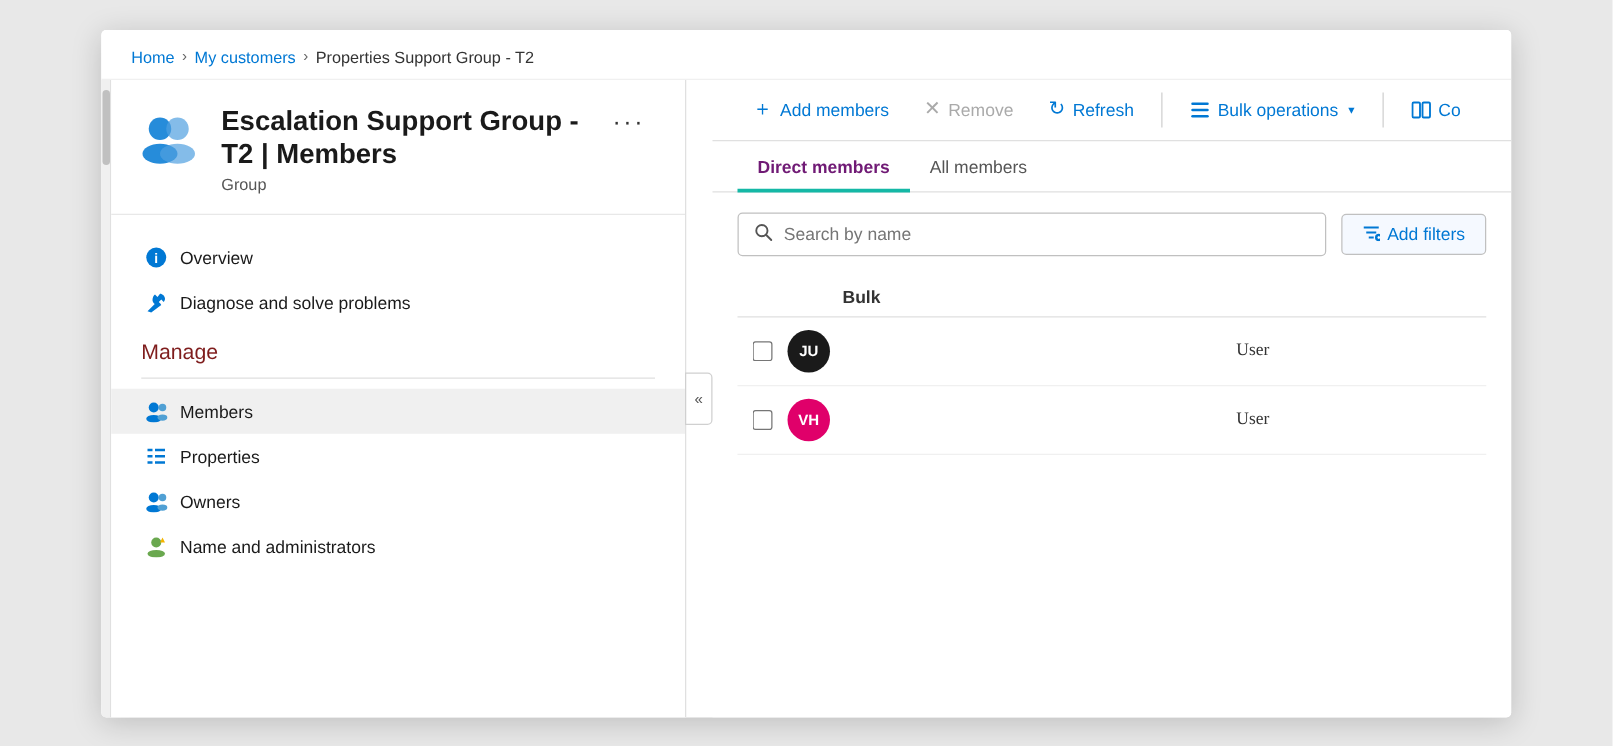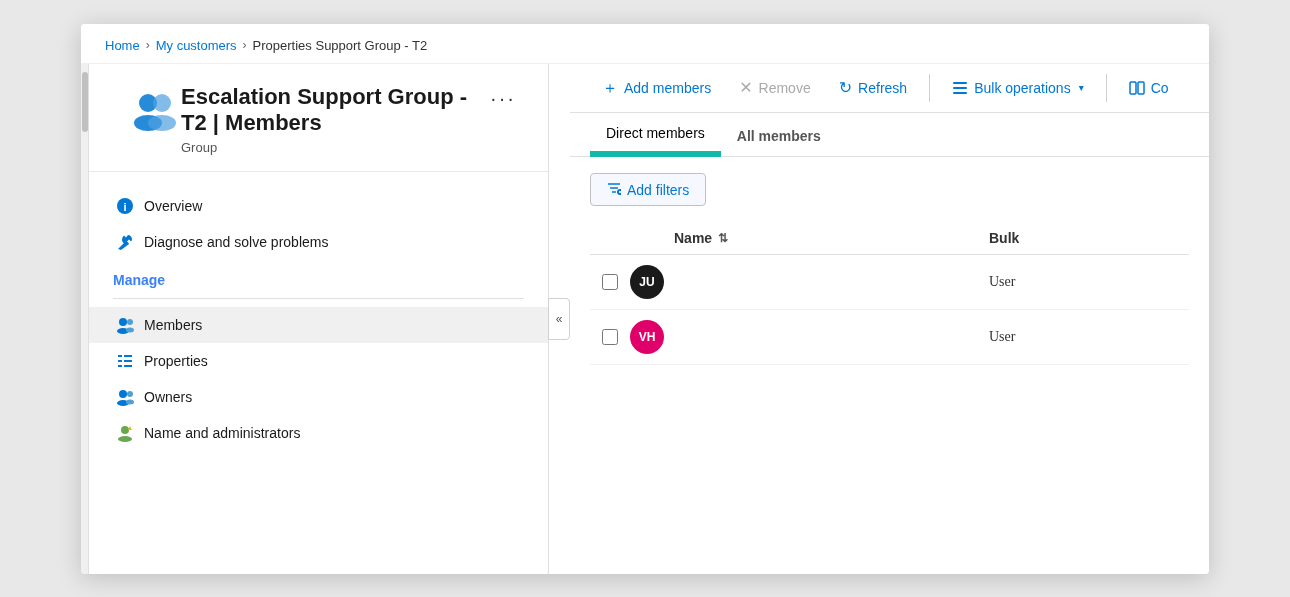--- a/index.html
+++ b/index.html
@@ -52,23 +52,24 @@
       width: 460px;
       min-width: 320px;
       border-right: 1px solid #e0e0e0;
       display: flex;
       flex-direction: column;
       background: #fff;
     }
 
     
     .group-header {
-      padding: 20px 24px 16px 40px;
+      padding: 20px 24px 16px 20px;
       display: flex;
       align-items: flex-start;
+      gap: 16px;
       border-bottom: 1px solid #e8e8e8;
     }
     .group-icon {
       width: 52px;
       height: 52px;
       flex-shrink: 0;
       display: flex;
       align-items: center;
       justify-content: center;
     }
@@ -121,24 +122,24 @@
     }
     .nav-item .nav-icon {
       width: 18px;
       height: 18px;
       display: flex;
       align-items: center;
       justify-content: center;
       flex-shrink: 0;
     }
     .nav-section-label {
-      font-weight: 700;
+      font-weight: 400;
       padding: 12px 24px 6px 24px;
-      font-size: 14px;
-      color: #3b82f6;
+      font-size: 17px;
+      color: #7f1d1d;
     }
     .nav-divider {
       border: none;
       border-top: 1px solid #e0e0e0;
       margin: 4px 24px 8px 24px;
     }
 
     
     .collapse-btn {
       position: absolute;
@@ -232,26 +233,25 @@
       border-bottom: 1px solid #e0e0e0;
       gap: 0;
     }
     .tab {
       padding: 12px 16px 10px 16px;
       cursor: pointer;
       font-size: 14px;
       color: #555;
       border-bottom: 3px solid transparent;
       margin-bottom: -1px;
-      font-weight: bold;
     }
     .tab.active {
-      color: #000000;
-      border-bottom: 6px solid #14b8a6;
-      font-weight: 400;
+      color: #701a75;
+      border-bottom: 3px solid #14b8a6;
+      font-weight: 700;
     }
 
     
     .search-filter-row {
       display: flex;
       align-items: center;
       gap: 12px;
       padding: 16px 20px;
     }
     .search-box {
@@ -514,44 +514,49 @@
       <div class="tabs-row">
         <div class="tab active">
           <span>Direct members</span>
         </div>
         <div class="tab">
           <span>All members</span>
         </div>
       </div>
 
       <div class="search-filter-row">
+        <div class="search-box">
+          <span class="search-icon-svg">
+            <svg width="16" height="16" viewBox="0 0 16 16">
+                <circle cx="6.5" cy="6.5" r="4.5" fill="none" stroke="#555" stroke-width="1.5"></circle>
+                <line x1="10" y1="10" x2="14" y2="14" stroke="#555" stroke-width="1.5" stroke-linecap="round"></line>
+              </svg>
+          </span>
+          <input type="text" placeholder="Search by name" style="">
+        </div>
         <button class="add-filters-btn">
           <span>
             <svg width="14" height="14" viewBox="0 0 14 14">
                 <line x1="1" y1="3" x2="13" y2="3" stroke="#0078d4" stroke-width="1.5"></line>
                 <line x1="3" y1="7" x2="11" y2="7" stroke="#0078d4" stroke-width="1.5"></line>
                 <line x1="5" y1="11" x2="9" y2="11" stroke="#0078d4" stroke-width="1.5"></line>
                 <circle cx="13" cy="11" r="3" fill="#0078d4"></circle>
                 <line x1="12" y1="11" x2="14" y2="11" stroke="white" stroke-width="1.2"></line>
                 <line x1="13" y1="10" x2="13" y2="12" stroke="white" stroke-width="1.2"></line>
               </svg>
           </span>
           <span>Add filters</span>
         </button>
       </div>
 
       <div class="members-table">
 
         <div class="table-header-row">
           <div class="col-check"></div>
           <div class="col-avatar"></div>
-          <div class="col-name">
-            <span>Name</span>
-            <span class="sort-icon">⇅</span>
-          </div>
           <div class="col-type">
             <span>Bulk</span>
           </div>
         </div>
 
         <div class="table-row">
           <div class="checkbox-cell col-check">
             <input type="checkbox" style="">
           </div>
           <div class="col-avatar">

